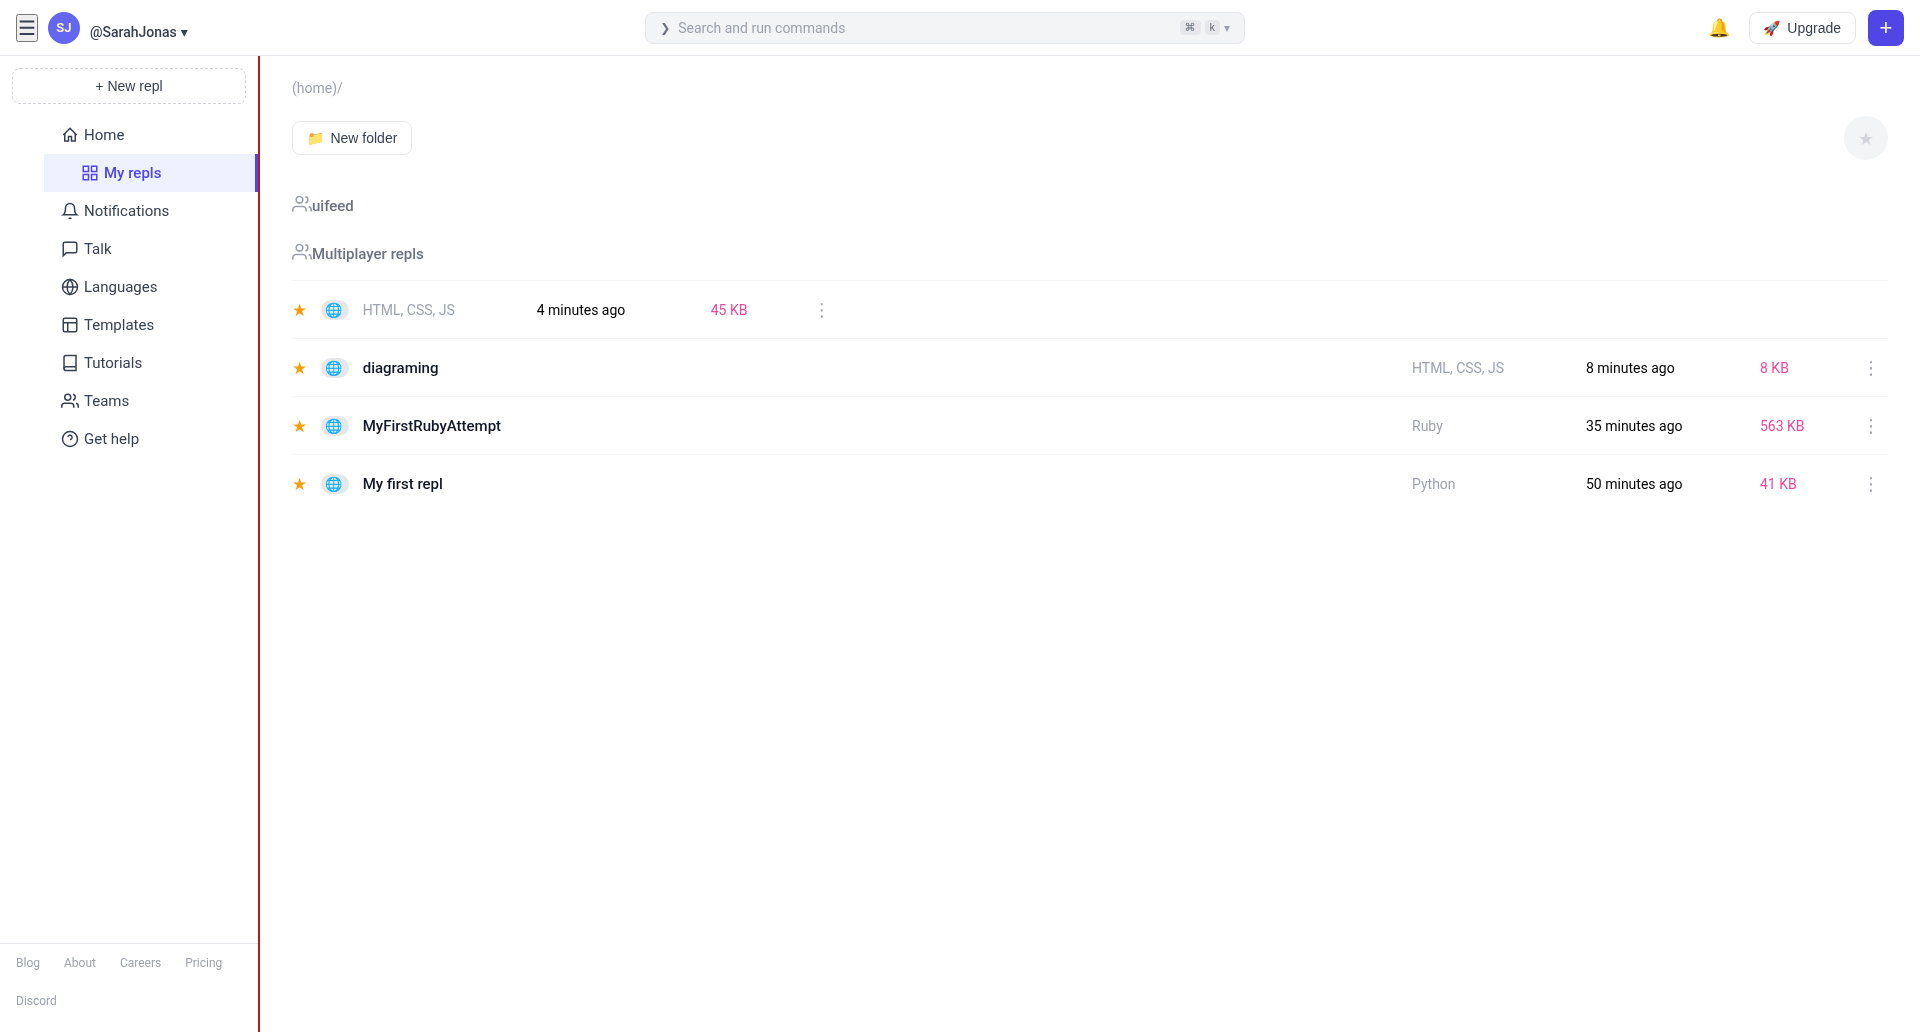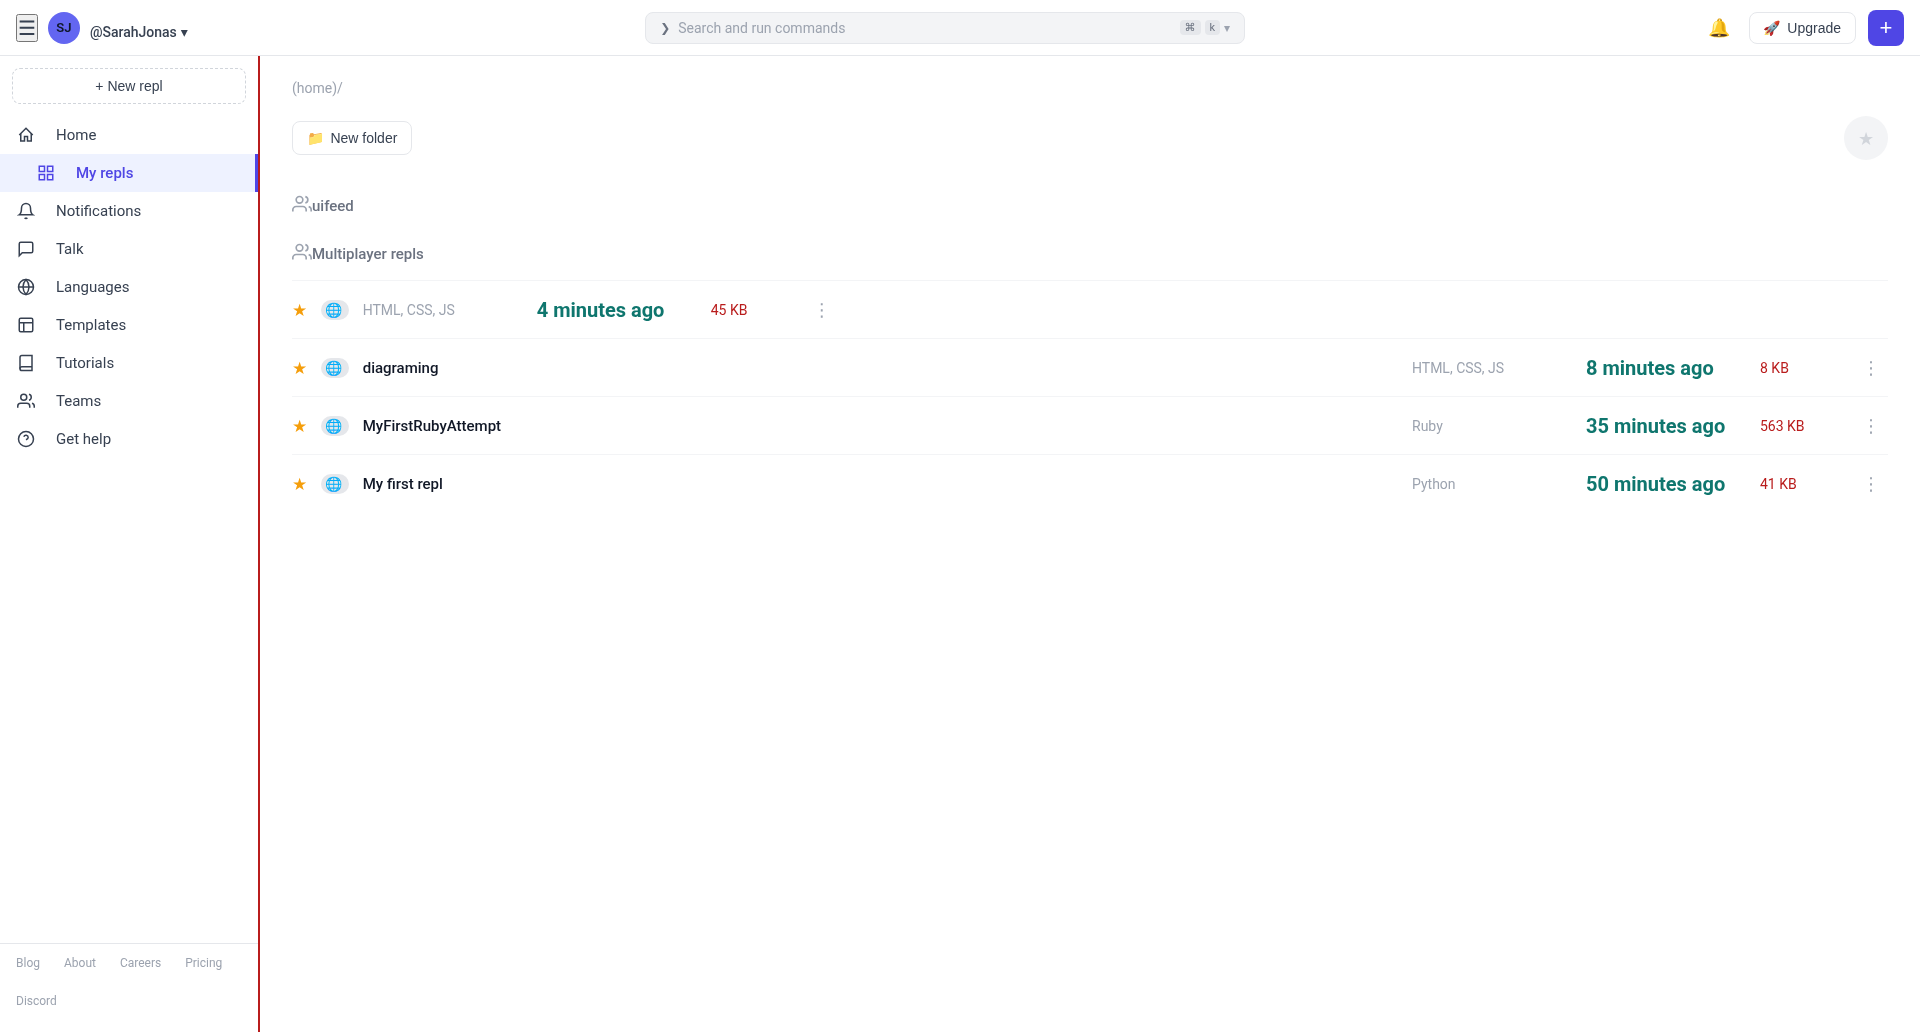--- a/index.html
+++ b/index.html
@@ -8,21 +8,21 @@
     
     .topbar {
       display: flex; align-items: center; height: 56px; padding: 0 16px;
       border-bottom: 1px solid #e5e7eb; gap: 12px; flex-shrink: 0;
     }
     .topbar-left { display: flex; align-items: center; gap: 10px; }
     .hamburger-icon { cursor: pointer; color: #374151; font-size: 20px; }
     .avatar {
       width: 32px; height: 32px; border-radius: 50%; background: #6366f1;
       display: flex; align-items: center; justify-content: center;
-      color: #0f172a; font-size: 13px; font-weight: 600; flex-shrink: 0;
+      color: #fef9c3; font-size: 13px; font-weight: 600; flex-shrink: 0;
     }
     .user-name { font-size: 14px; color: #374151; font-weight: 500; display: flex; align-items: center; gap: 4px; cursor: pointer; margin-top: 8px; }
     .topbar-search {
       flex: 1; display: flex; align-items: center; justify-content: center;
     }
     .search-bar {
       display: flex; align-items: center; gap: 8px;
       background: #f3f4f6; border: 1px solid #e5e7eb; border-radius: 8px;
       padding: 7px 14px; width: 600px; cursor: pointer; color: #9ca3af; font-size: 14px;
     }
@@ -53,23 +53,23 @@
       width: 260px; flex-shrink: 0; display: flex; flex-direction: column;
       border-right: 2px solid #b91c1c; overflow-y: auto; padding: 12px 0;
     }
     .new-repl-btn {
       margin: 0 12px 12px 12px;
       display: flex; align-items: center; justify-content: center;
       gap: 6px; padding: 9px; border: 1.5px dashed #d1d5db; border-radius: 8px;
       background: none; cursor: pointer; font-size: 14px; color: #374151; font-weight: 500;
     }
     .nav-item {
-      display: flex; align-items: center; gap: 20px;
+      display: flex; align-items: center; gap: 4px;
       padding: 10px 16px; cursor: pointer; color: #374151; font-size: 15px;
-      border-radius: 0; transition: background 0.1s;
+      border-radius: 0; transition: background 0.1s; margin-left: 44px;
     }
     .nav-item.active { background: #eef2ff; color: #4f46e5; font-weight: 500; border-right: 3px solid #4f46e5; padding-left: 36px; }
     .nav-icon { width: 20px; display: flex; align-items: center; justify-content: center; flex-shrink: 0; font-size: 17px; }
     .sidebar-footer {
       margin-top: auto; padding: 12px 16px; border-top: 1px solid #e5e7eb;
       display: flex; gap: 24px; flex-wrap: wrap;
     }
     .footer-link { font-size: 12px; color: #9ca3af; cursor: pointer; text-decoration: none; }
 
     
@@ -103,22 +103,22 @@
     }
     .star-icon { color: #f59e0b; font-size: 17px; flex-shrink: 0; }
     .globe-toggle {
       display: flex; align-items: center;
       background: #e5e7eb; border-radius: 20px; padding: 2px 6px 2px 4px;
       gap: 4px; font-size: 12px; color: #6b7280; flex-shrink: 0;
     }
     .globe-toggle .globe { font-size: 14px; }
     .repl-name { font-size: 15px; color: #111827; font-weight: 500; flex: 1; }
     .repl-lang { color: #9ca3af; font-size: 14px; width: 160px; flex-shrink: 0; }
-    .repl-time { color: #0f766e; font-size: 20px; width: 160px; flex-shrink: 0; font-weight: bold; }
-    .repl-size { color: #b91c1c; font-size: 14px; width: 80px; flex-shrink: 0; }
+    .repl-time { color: #000000; font-size: 14px; width: 160px; flex-shrink: 0; }
+    .repl-size { color: #ec4899; font-size: 14px; width: 80px; flex-shrink: 0; }
     .repl-menu { color: #9ca3af; font-size: 18px; cursor: pointer; padding: 4px 8px; }
   </style>
 </head>
 <body>
 
 <div class="topbar">
   <div class="topbar-left">
     <button class="hamburger-icon">☰</button>
     <div class="avatar">SJ</div>
     <div class="user-name">

